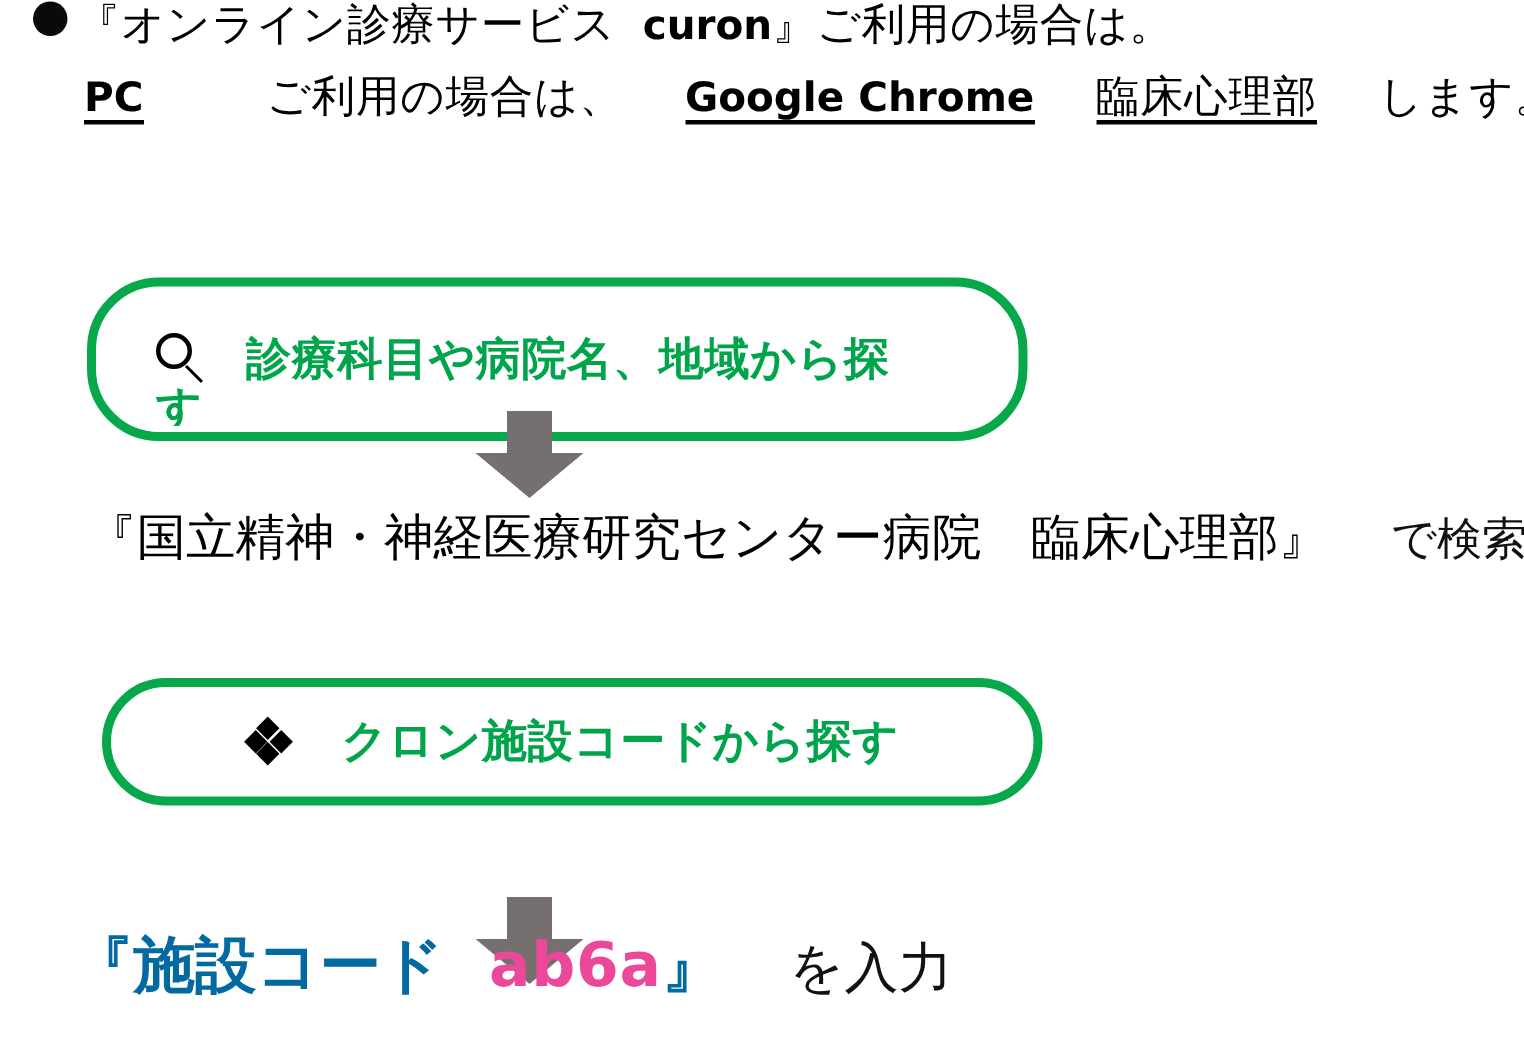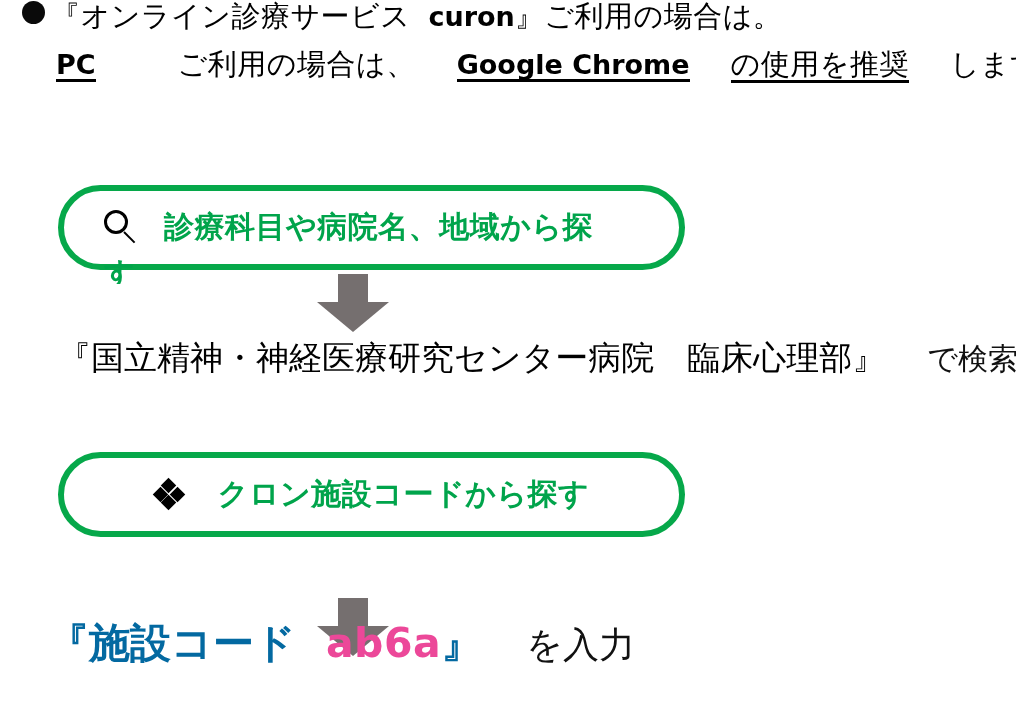--- a/index.html
+++ b/index.html
@@ -72,25 +72,25 @@
     border-radius: 48px;
     background: #ffffff;
     display: flex;
     align-items: center;
     overflow: hidden;
   }
   #pill-search {
     left: 58px;
     top: 185px;
     width: 627px;
-    height: 85px;
+    height: 109px;
     padding-left: 40px;
   }
   #pill-code {
-    left: 58px;
+    left: 68px;
     top: 452px;
     width: 627px;
     height: 85px;
     padding-left: 0;
     justify-content: center;
   }
   .pill-label {
     color: #00a44b;
     font-family: "DejaVu Sans", "Liberation Sans", sans-serif;
     font-weight: 700;
@@ -243,21 +243,21 @@
     <span class="gap-sm"></span>
     <span class="latin-strong">curon</span>
     <span class="jp-serifish">』ご利用の場合は。</span>
   </div>
 
   <div class="intro-line" id="intro-line-2">
     <span class="latin-strong u-run">PC</span>
     <span class="gap-sm" style="width:10px"></span>
     <span class="jp-serifish">ご利用の場合は、</span>
     <span class="latin-strong u-run">Google Chrome</span>
-    <span class="jp-serifish u-run">の使用を推奨</span>
+    <span class="jp-serifish u-run">臨床心理部</span>
     <span class="jp-serifish">します。</span>
   </div>
 
 </div>
 
 <div class="pill abs" id="pill-search">
   <span class="magnifier">
     <span class="ring"></span>
     <span class="handle"></span>
   </span>

